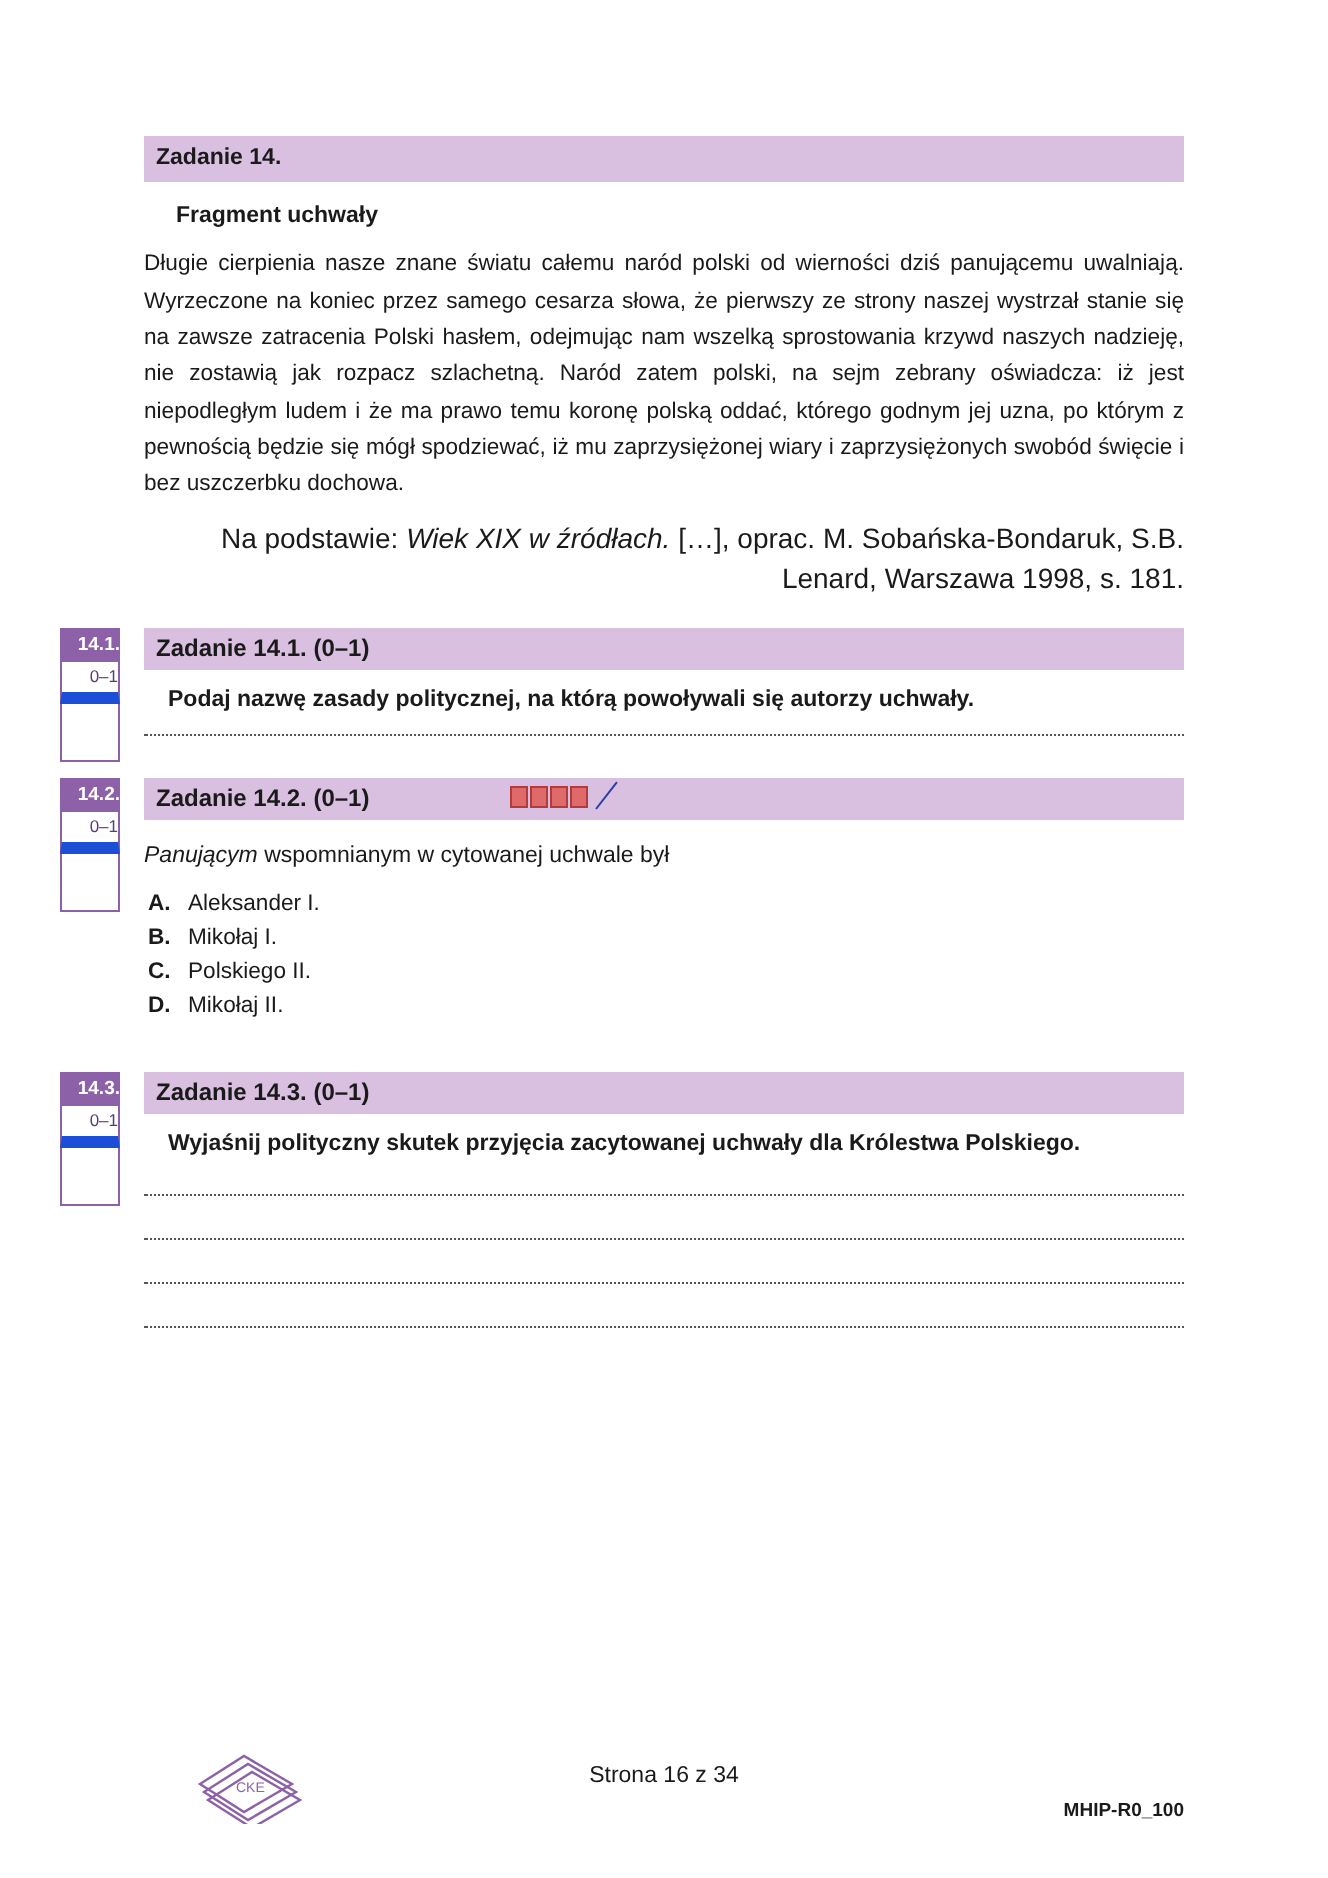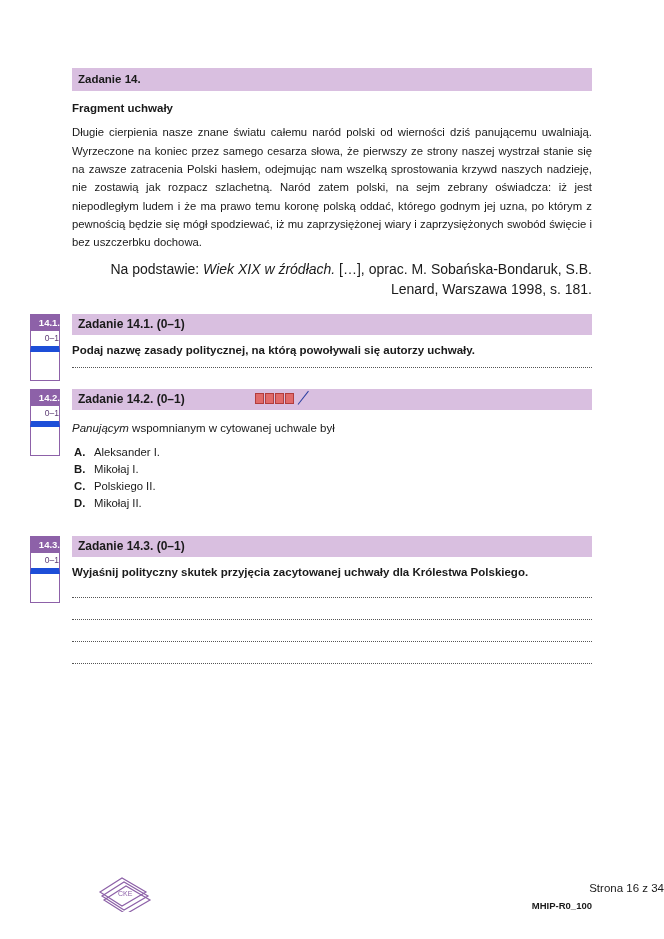--- a/index.html
+++ b/index.html
@@ -32,21 +32,21 @@
     background: #d9bfe0;
     padding: 4px 6px 5px 6px;
     font-weight: bold;
     font-size: 11.5px;
     line-height: 1.25;
     margin: 0;
   }
   .subhead {
     font-weight: bold;
     font-size: 11.5px;
-    margin: 11px 0 9px 0;
+    margin: 11px 0 9px 16px;
   }
   .para {
     font-size: 11.3px;
     line-height: 1.62;
     text-align: justify;
     margin: 0;
   }
   .source {
     font-size: 14px;
     line-height: 1.4;
@@ -66,21 +66,21 @@
     padding: 3px 6px 4px 6px;
     font-weight: bold;
     font-size: 12px;
     box-sizing: border-box;
     display: flex;
     align-items: center;
   }
   .qinstr {
     font-weight: bold;
     font-size: 11.5px;
-    margin: 7px 0 0 0;
+    margin: 7px 0 0 12px;
     line-height: 1.4;
   }
   .qstem {
     font-size: 11.5px;
     margin: 12px 0 0 0;
   }
   .qstem i { font-style: italic; }
 
   
   .marker {
@@ -177,21 +177,21 @@
     position: absolute;
     left: 0;
     top: 872px;
     width: 664px;
     height: 50px;
   }
   .footer .pagenum {
     position: absolute;
     left: 0; right: 0;
     top: 10px;
-    text-align: right;
+    text-align: center;
     font-size: 11.5px;
   }
   .footer .code {
     position: absolute;
     right: 72px;
     top: 28px;
     font-size: 9.5px;
     font-weight: bold;
   }
   .footer .logo {

